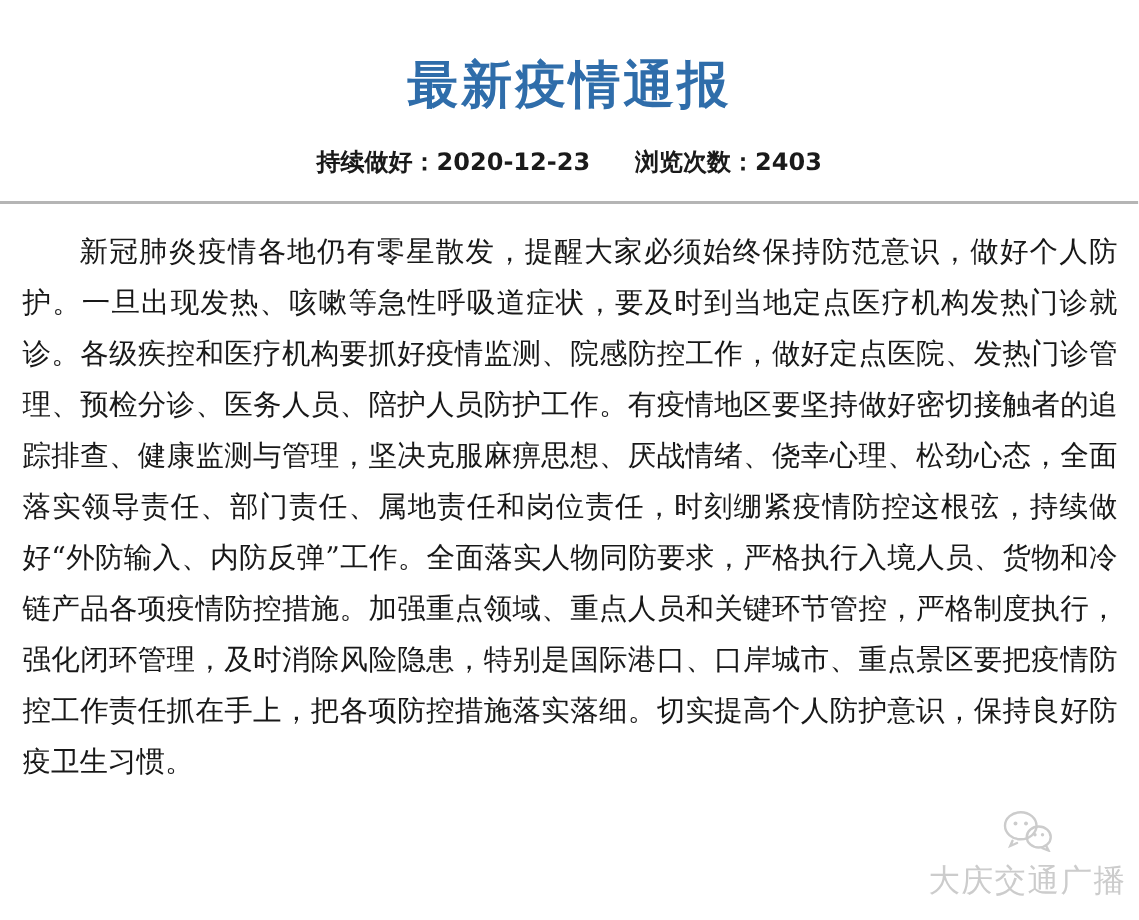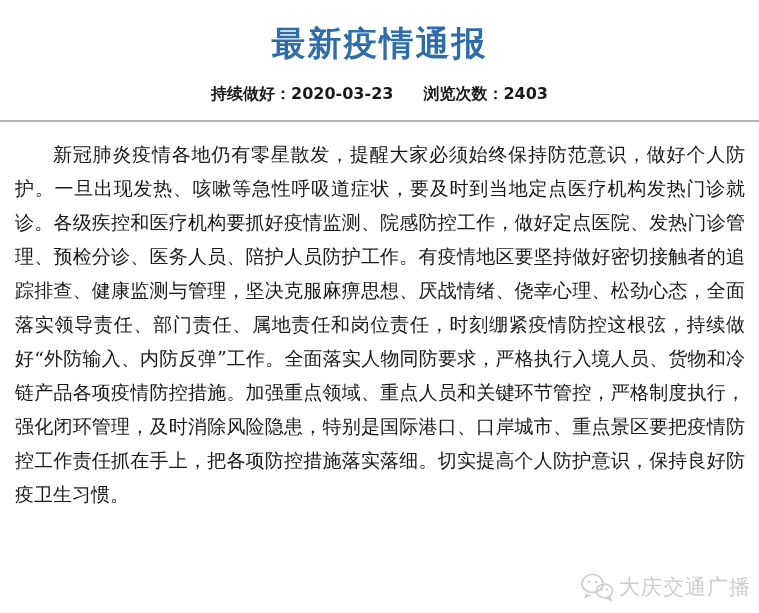--- a/index.html
+++ b/index.html
@@ -10,21 +10,21 @@
   .page {
     position: relative;
     width: 759px;
     height: 613px;
     background: #ffffff;
     overflow: hidden;
     font-family: "DejaVu Serif", serif;
   }
   .page-title {
     margin: 0;
-    padding-top: 20px;
+    padding-top: 34px;
     text-align: center;
     font-family: "DejaVu Sans", "Liberation Sans", sans-serif;
     font-weight: bold;
     font-size: 34px;
     line-height: 46px;
     letter-spacing: 2px;
     color: #2f6daa;
   }
   .meta-line {
     margin-top: 18px;
@@ -59,34 +59,35 @@
     right: 8px;
     bottom: 12px;
     display: flex;
     align-items: center;
     gap: 5px;
     color: #cccccc;
     font-family: "DejaVu Sans", "Liberation Sans", sans-serif;
     font-size: 21px;
     letter-spacing: 1px;
     user-select: none;
+    flex-direction: column;
   }
   .watermark svg {
     display: block;
   }
 </style>
 </head>
 <body>
 
 <div class="page">
 
   <h1 class="page-title">最新疫情通报</h1>
 
   <div class="meta-line">
-    <span><span>持续做好：</span><span>2020-03-23</span></span><span class="meta-views"><span>浏览次数：</span><span>2403</span></span>
+    <span><span>持续做好：</span><span>2020-12-23</span></span><span class="meta-views"><span>浏览次数：</span><span>2403</span></span>
   </div>
 
   <hr class="header-divider">
 
   <div class="article">
     <p>新冠肺炎疫情各地仍有零星散发，提醒大家必须始终保持防范意识，做好个人防护。一旦出现发热、咳嗽等急性呼吸道症状，要及时到当地定点医疗机构发热门诊就诊。各级疾控和医疗机构要抓好疫情监测、院感防控工作，做好定点医院、发热门诊管理、预检分诊、医务人员、陪护人员防护工作。有疫情地区要坚持做好密切接触者的追踪排查、健康监测与管理，坚决克服麻痹思想、厌战情绪、侥幸心理、松劲心态，全面落实领导责任、部门责任、属地责任和岗位责任，时刻绷紧疫情防控这根弦，持续做好“外防输入、内防反弹”工作。全面落实人物同防要求，严格执行入境人员、货物和冷链产品各项疫情防控措施。加强重点领域、重点人员和关键环节管控，严格制度执行，强化闭环管理，及时消除风险隐患，特别是国际港口、口岸城市、重点景区要把疫情防控工作责任抓在手上，把各项防控措施落实落细。切实提高个人防护意识，保持良好防疫卫生习惯。</p>
   </div>
 
   <div class="watermark">
     <span>

